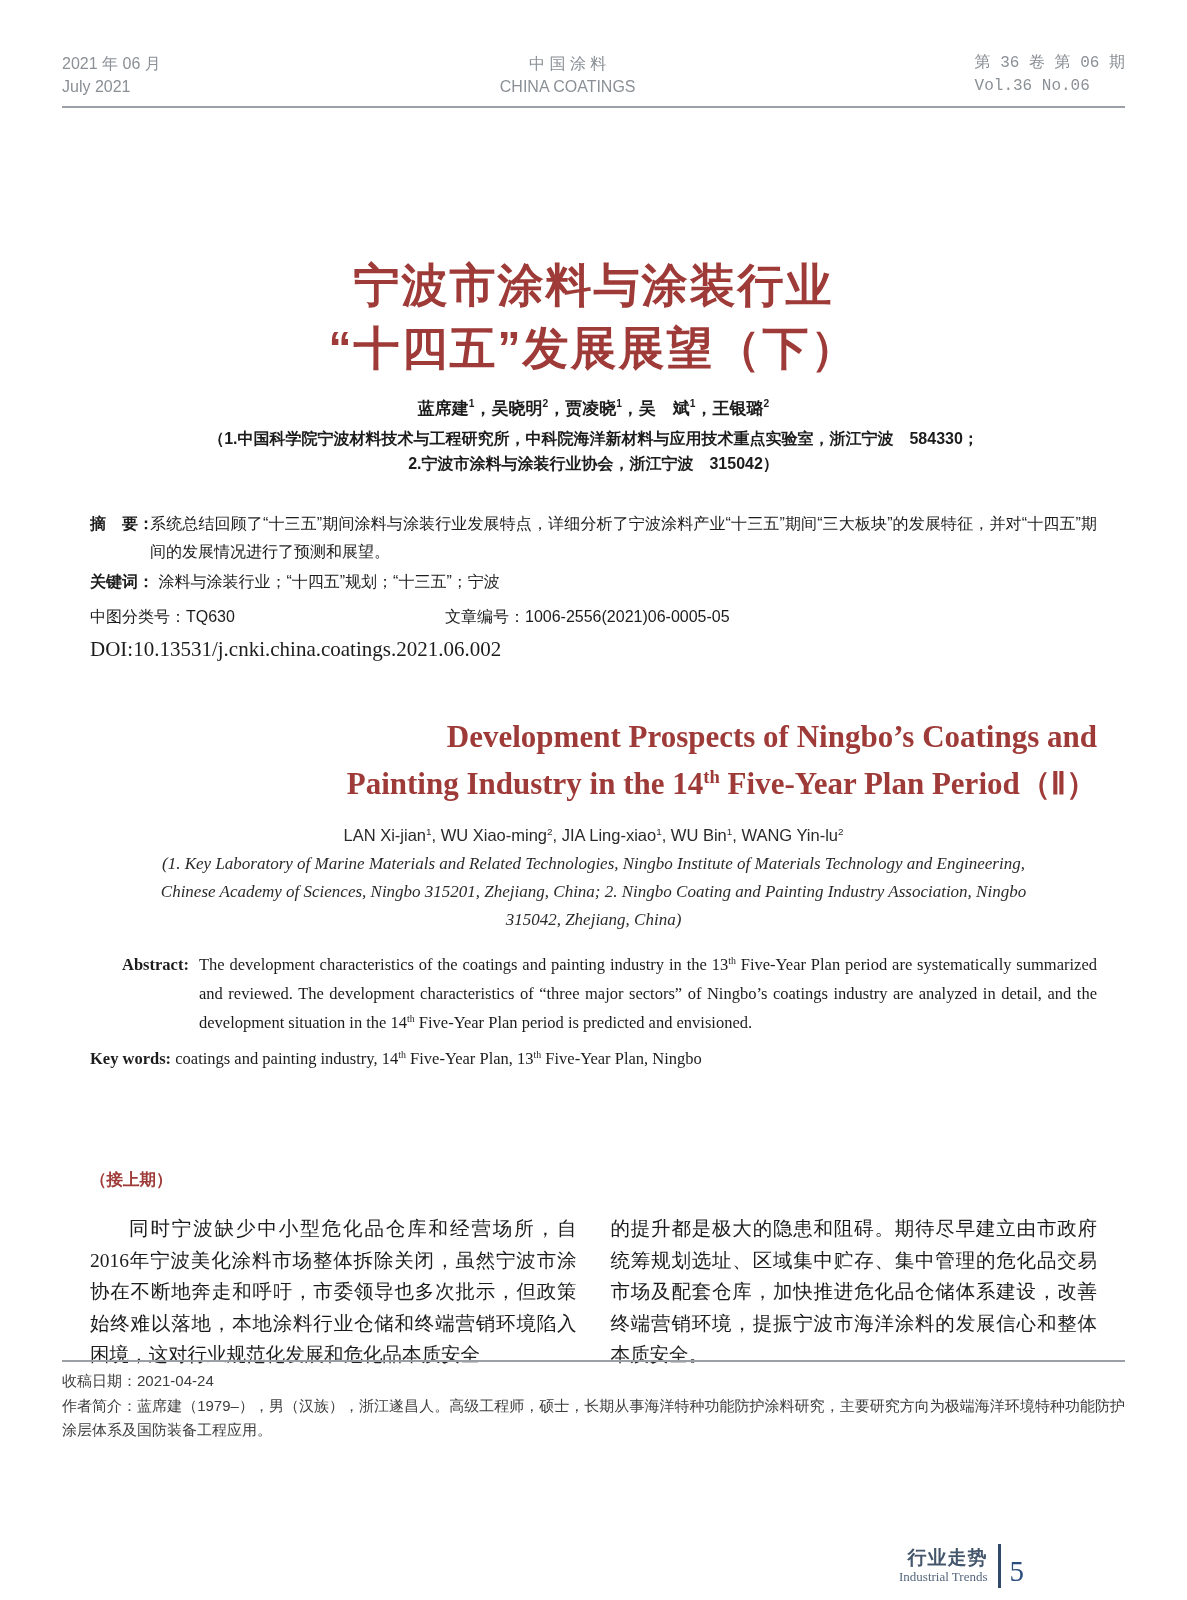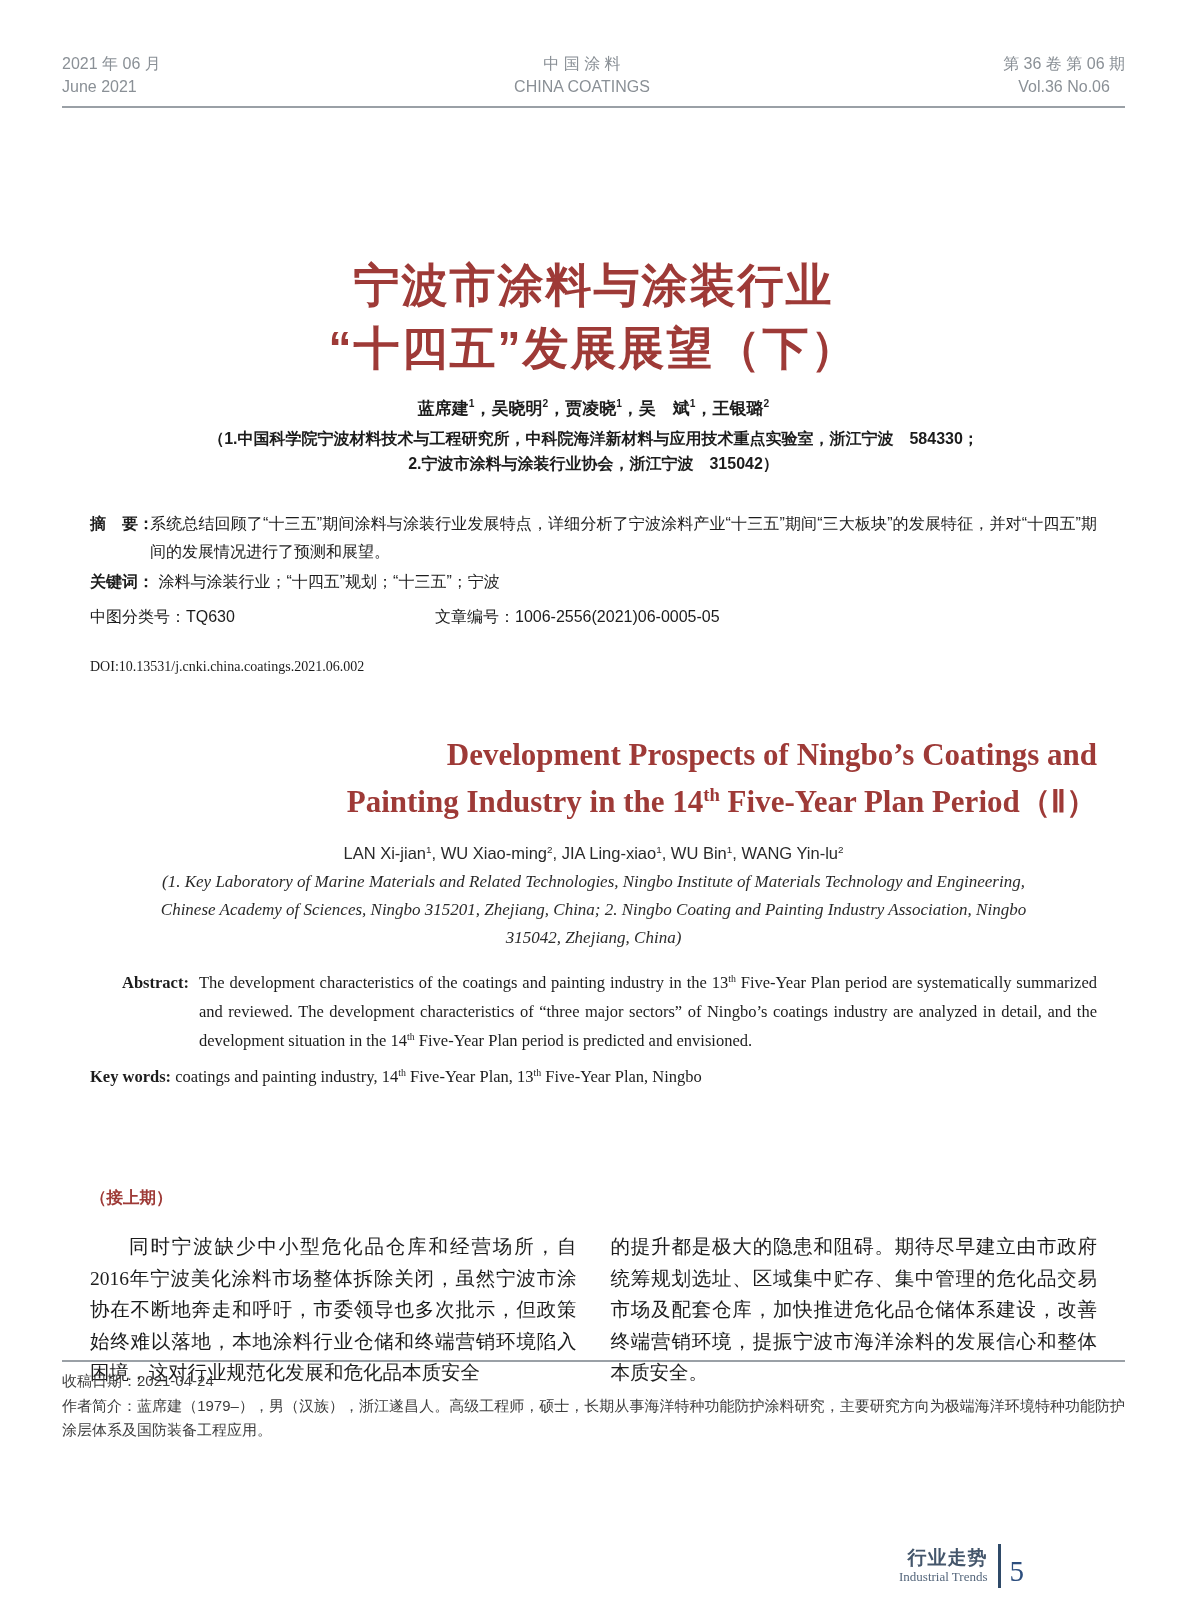--- a/index.html
+++ b/index.html
@@ -18,21 +18,21 @@
   .journal-header {
     margin: 52px 62px 0 62px;
     display: flex; justify-content: space-between; align-items: flex-end;
     border-bottom: 2px solid #9aa0a6;
     padding-bottom: 8px;
     color: #8a9096;
     font-size: 16px; line-height: 23px;
   }
   .journal-header .col { white-space: nowrap; }
   .journal-header .col.center { text-align: center; }
-  .journal-header .col.right { text-align: center; }
+  .journal-header .col.right { text-align: left; font-family: Liberation Mono, monospace; }
 
   
   .cn-title {
     margin-top: 146px;
     text-align: center;
     color: #9e3a37;
     font-size: 46px; font-weight: bold;
     line-height: 63px;
     letter-spacing: 2px;
   }
@@ -49,29 +49,29 @@
   sup { font-size: 0.6em; vertical-align: super; line-height: 0; }
 
   
   .cn-abstract-block { margin-top: 34px; font-size: 16px; line-height: 28px; }
   .hang { position: relative; padding-left: 60px; text-align: justify; }
   .hang .lbl { position: absolute; left: 0; top: 0; font-weight: bold; white-space: nowrap; }
   .cn-keywords { margin-top: 2px; font-size: 16px; line-height: 28px; }
   .cn-keywords .lbl { font-weight: bold; }
 
   .meta-row {
-    margin-top: 8px; display: flex; font-size: 16px; line-height: 26px;
+    margin-top: 8px; display: flex; font-size: 16px; line-height: 26px; gap: 10px;
   }
   .meta-row .m1 { width: 345px; }
   .meta-row .m2 { flex: 1; }
   .meta-row .m3 { text-align: right; }
   .doi-line {
-    margin-top: 24px;
-    font-family: "Liberation Serif", serif;
-    font-size: 14px; line-height: 26px;
+    margin-top: 6px;
+    font-family: "Liberation Serif", serif;
+    font-size: 21px; line-height: 26px;
   }
 
   
   .en-title {
     margin-top: 51px; text-align: right;
     font-family: "Liberation Serif", serif;
     color: #9e3a37; font-size: 31px; font-weight: bold;
     line-height: 47px;
   }
   .en-authors {
@@ -139,21 +139,21 @@
   }
 </style>
 </head>
 <body>
 
 <div class="page">
 
   <div class="journal-header">
     <div class="col">
       <div>2021 年 06 月</div>
-      <div>June 2021</div>
+      <div>July 2021</div>
     </div>
     <div class="col center">
       <div>中 国 涂 料</div>
       <div>CHINA COATINGS</div>
     </div>
     <div class="col right">
       <div>第 36 卷  第 06 期</div>
       <div>Vol.36  No.06</div>
     </div>
   </div>

